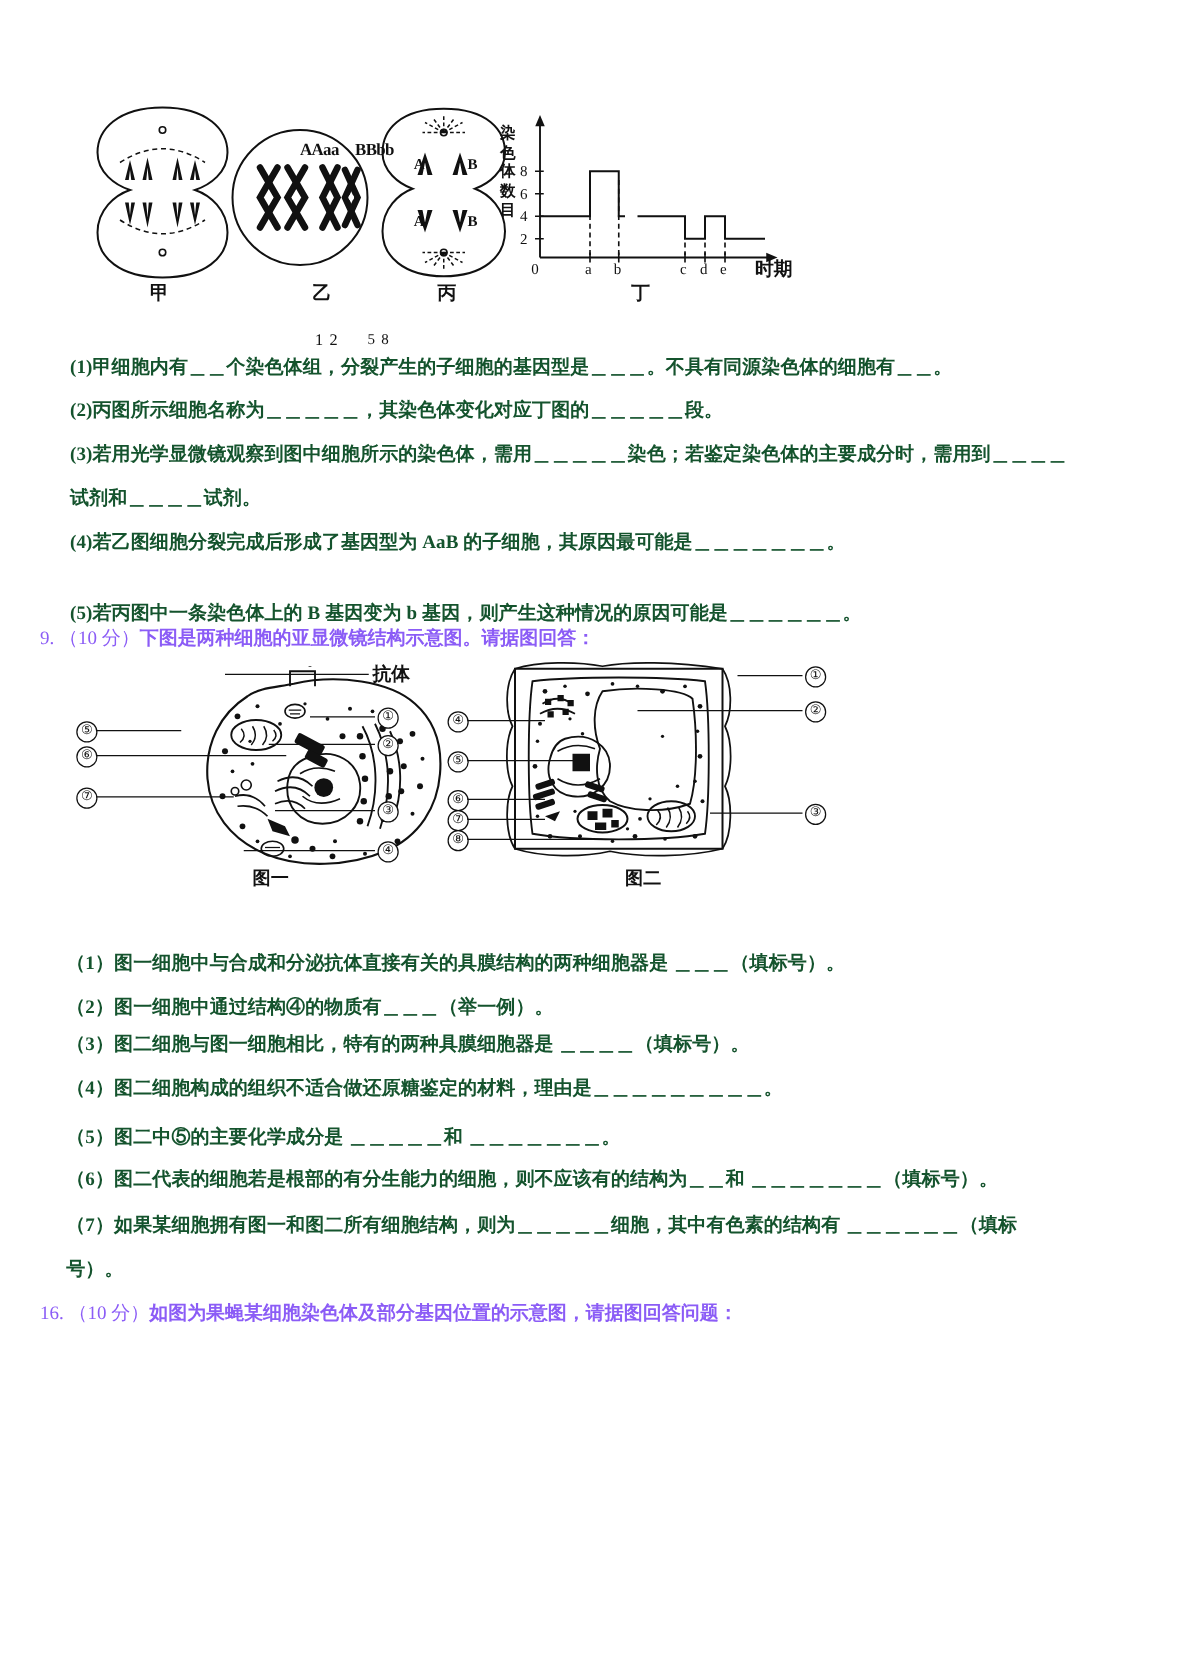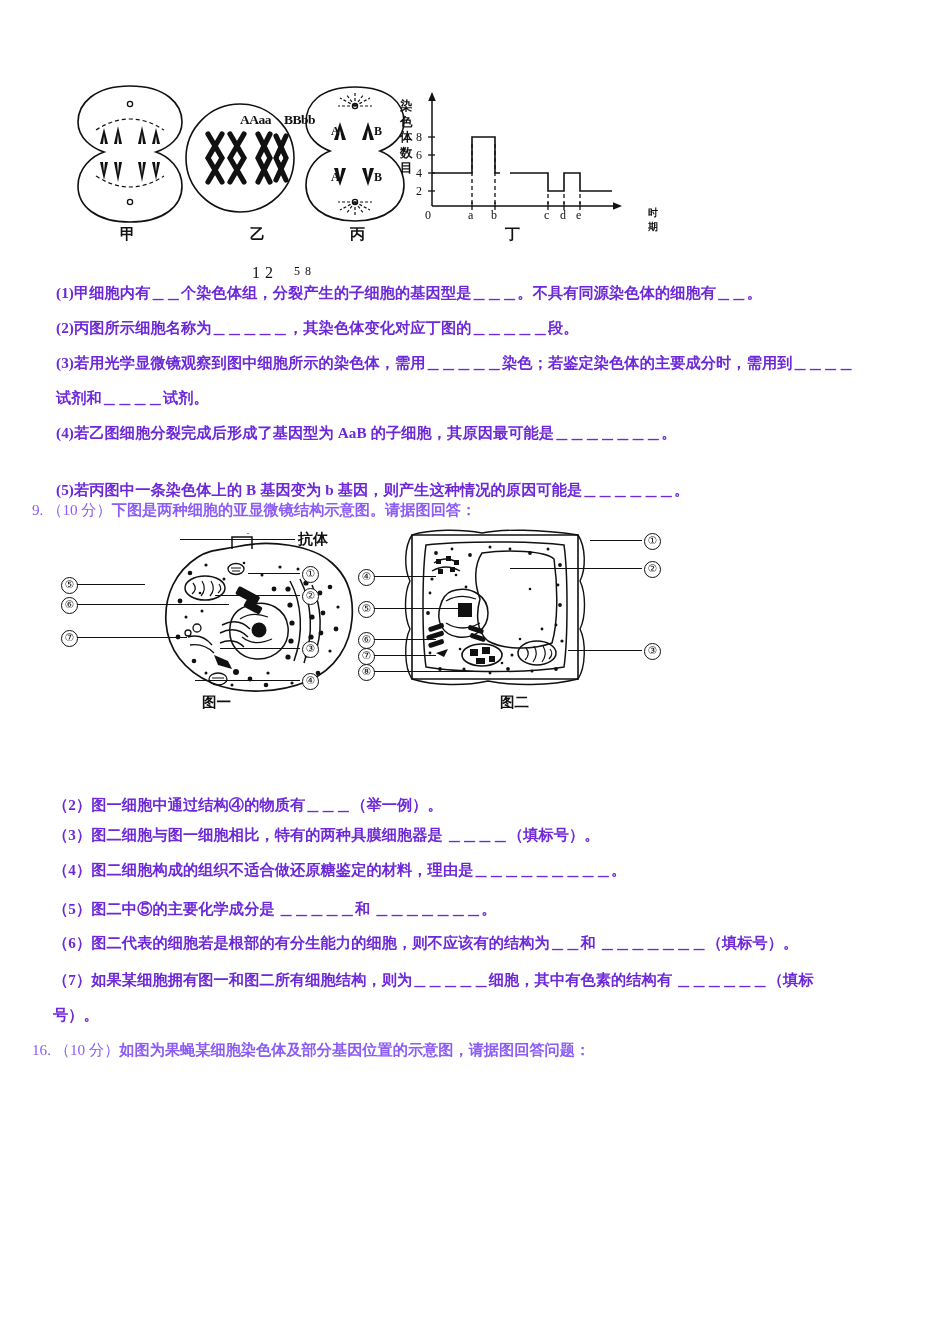--- a/index.html
+++ b/index.html
@@ -66,40 +66,39 @@
   }
   .xtick {
     position: absolute;
     font-family: "Liberation Serif", serif;
     font-size: 12px;
     color: #111;
   }
   .xaxis-title {
     position: absolute;
     font-family: Liberation Sans, sans-serif;
-    font-size: 10px;
+    font-size: 15px;
     font-weight: 700;
     color: #111;
-    margin-left: 44px;
   }
   .chart-name {
     position: absolute;
     font-family: "DejaVu Sans", "Liberation Sans", sans-serif;
     font-size: 15px;
     font-weight: 600;
     color: #111;
   }
 
   
   .qline {
     position: absolute;
     font-family: "Liberation Serif", "DejaVu Serif", serif;
     font-size: 15.2px;
     font-weight: bold;
-    color: #6d28d9;
+    color: #14532d;
     white-space: nowrap;
     letter-spacing: 0.1px;
   }
   .qline-n {
     position: absolute;
     font-family: "Liberation Serif", "DejaVu Serif", serif;
     font-size: 15.2px;
     color: #8b5cf6;
     white-space: nowrap;
   }
@@ -202,21 +201,21 @@
       <g fill="#fff">
         <circle cx="37" cy="58" r="2.2"></circle>
           <circle cx="59" cy="58" r="2.2"></circle>
         <circle cx="86" cy="58" r="2.2"></circle>
           <circle cx="103" cy="58" r="2.2"></circle>
       </g>
     </svg>
 
     <div style="position:absolute;left:180px;top:30px;font-family:'Liberation Serif',serif;font-size:13.5px;font-weight:700;letter-spacing:-0.5px;color:#111;">AAaa</div>
     <div style="position:absolute;left:224px;top:30px;font-family:'Liberation Serif',serif;font-size:13.5px;font-weight:700;letter-spacing:-0.5px;color:#111;">BBbb</div>
-    <div style="position:absolute;left:192px;top:182px;font-family:'Liberation Serif',serif;font-size:16px;color:#111;letter-spacing:5px;text-align:right;">12</div>
+    <div style="position:absolute;left:192px;top:182px;font-family:'Liberation Serif',serif;font-size:13px;color:#111;letter-spacing:5px;text-align:right;">12</div>
     <div style="position:absolute;left:234px;top:182px;font-family:'Liberation Serif',serif;font-size:12px;color:#111;letter-spacing:5px;">58</div>
     <div class="cell-label" style="left:190px;top:143px;">乙</div>
 
     <svg width="110" height="140" viewBox="0 0 110 140" style="position:absolute;left:240px;top:2px;">
       <path d="M55 3 C 90 3 104 20 104 38 C 104 53 91 63 80 67 C 91 71 104 83 104 101
                C 104 121 87 137 55 137 C 23 137 6 121 6 101 C 6 83 19 71 30 67
                C 19 63 6 53 6 38 C 6 20 20 3 55 3 Z" fill="none" stroke="#111" stroke-width="1.6"></path>
 
       <g stroke="#111" stroke-width="1.2" stroke-dasharray="3 2">
         <path d="M55 22 L40 14"></path>
@@ -580,20 +579,21 @@
 
     <div class="callout-num" style="left:303px;top:123px;">⑦</div>
     <div class="leader" style="left:319px;top:130px;width:62px;"></div>
 
     <div class="callout-num" style="left:303px;top:139px;">⑧</div>
     <div class="leader" style="left:319px;top:146px;width:108px;"></div>
 
     <div class="fig-caption" style="left:445px;top:168px;">图二</div>
   </div>
 
+  <div class="qline" style="left:53px;top:760px;">（1）图一细胞中与合成和分泌抗体直接有关的具膜结构的两种细胞器是 ＿＿＿（填标号）。</div>
   <div class="qline" style="left:53px;top:795px;">（2）图一细胞中通过结构④的物质有＿＿＿（举一例）。</div>
   <div class="qline" style="left:53px;top:825px;">（3）图二细胞与图一细胞相比，特有的两种具膜细胞器是 ＿＿＿＿（填标号）。</div>
   <div class="qline" style="left:53px;top:860px;">（4）图二细胞构成的组织不适合做还原糖鉴定的材料，理由是＿＿＿＿＿＿＿＿＿。</div>
   <div class="qline" style="left:53px;top:899px;">（5）图二中⑤的主要化学成分是 ＿＿＿＿＿和 ＿＿＿＿＿＿＿。</div>
   <div class="qline" style="left:53px;top:933px;text-align:center;">（6）图二代表的细胞若是根部的有分生能力的细胞，则不应该有的结构为＿＿和 ＿＿＿＿＿＿＿（填标号）。</div>
   <div class="qline" style="left:53px;top:970px;">（7）如果某细胞拥有图一和图二所有细胞结构，则为＿＿＿＿＿细胞，其中有色素的结构有 ＿＿＿＿＿＿（填标</div>
   <div class="qline" style="left:53px;top:1005px;">号）。</div>
 
   <div class="qline-n" style="left:32px;top:1040px;">
     <span class="qnum-reg">16</span><span class="qnum-reg">.&nbsp;</span><span class="qnum-reg">（10 分）</span><span style="font-weight:bold;">如图为果蝇某细胞染色体及部分基因位置的示意图，请据图回答问题：</span>

